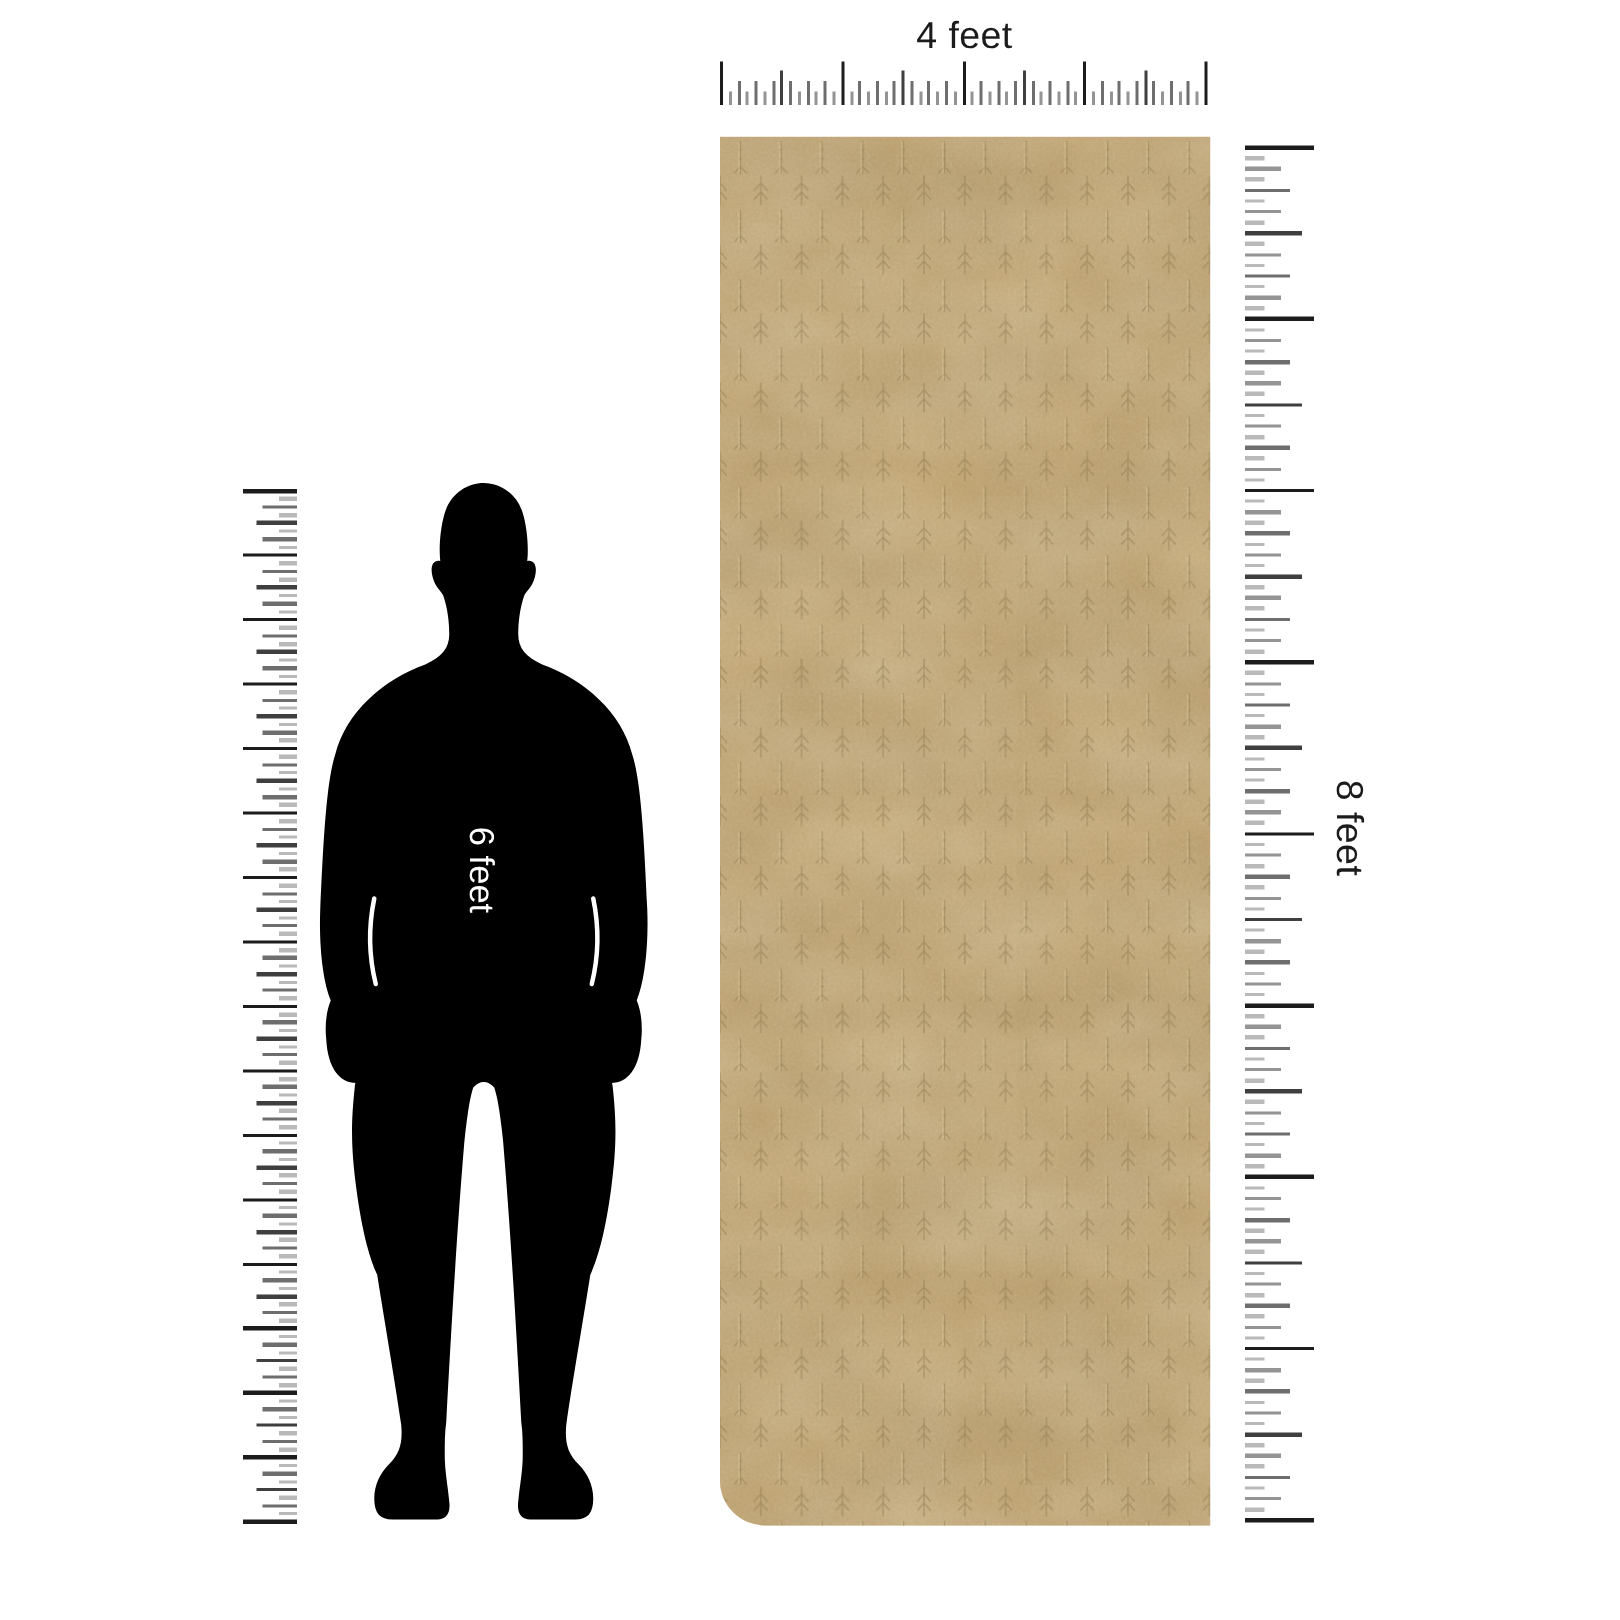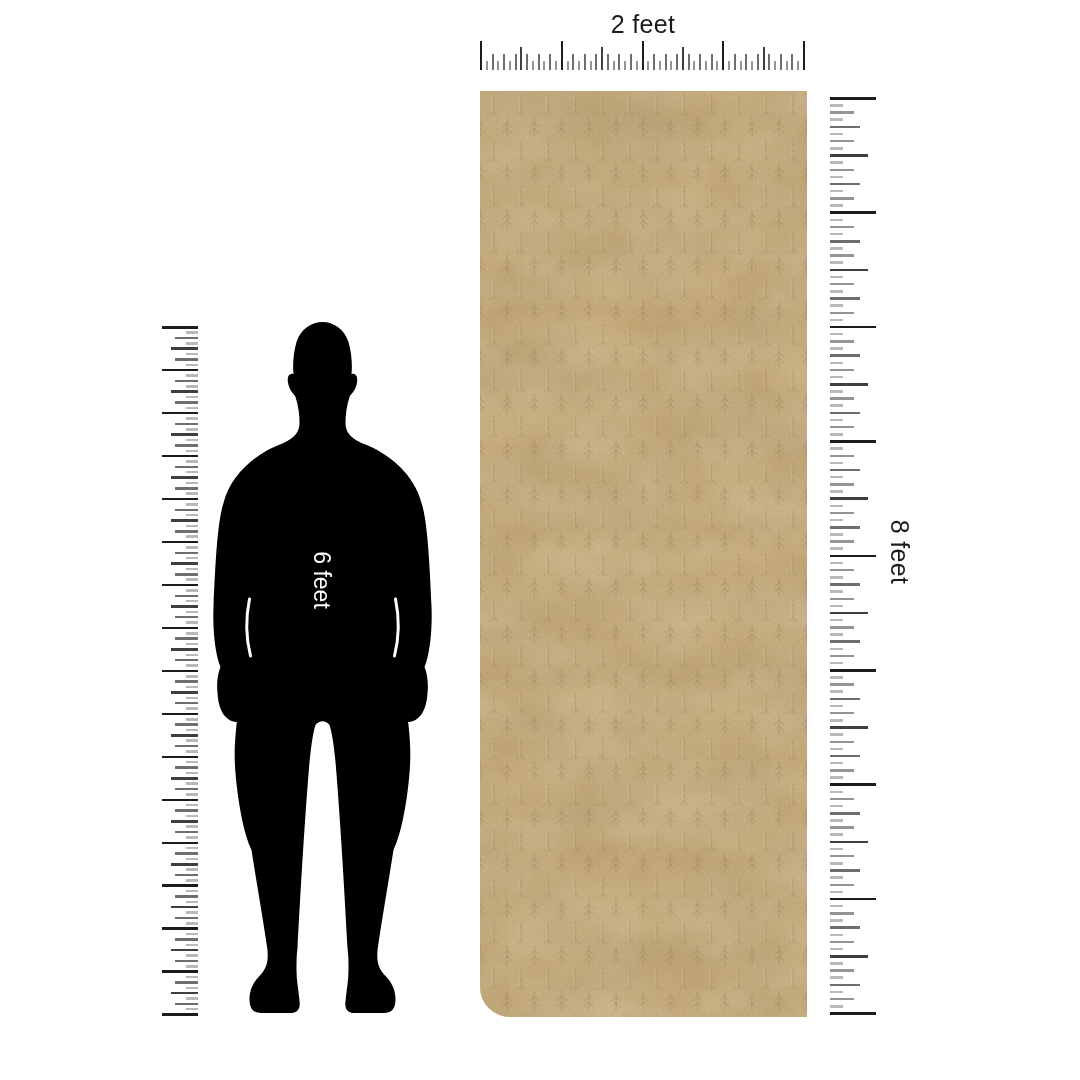--- a/index.html
+++ b/index.html
@@ -35,21 +35,21 @@
   .leaf-light{stroke:var(--rug-light,#e3cfa0);}
   .person-svg{position:absolute;left:212px;top:322px;width:221px;height:693px;}
   .person-fill{fill:var(--person,#000);}
   .person-gap{stroke:var(--background,#fff);}
 </style>
 </head>
 <body>
 
 <div class="stage">
 
-  <div id="label-width" class="measure-label">2 feet</div>
+  <div id="label-width" class="measure-label">4 feet</div>
 
   <div id="ruler-top" class="ruler">
       <span class="tick-h" style="left: 0px; height: 29px; background: rgb(28, 28, 28);"></span>
       <span class="tick-h" style="left: 5.768px; height: 9px; background: rgb(148, 148, 148);"></span>
       <span class="tick-h" style="left: 11.536px; height: 16px; background: rgb(110, 110, 110);"></span>
       <span class="tick-h" style="left: 17.304px; height: 9px; background: rgb(148, 148, 148);"></span>
       <span class="tick-h" style="left: 23.072px; height: 16px; background: rgb(110, 110, 110);"></span>
       <span class="tick-h" style="left: 28.84px; height: 9px; background: rgb(148, 148, 148);"></span>
       <span class="tick-h" style="left: 34.608px; height: 16px; background: rgb(110, 110, 110);"></span>
       <span class="tick-h" style="left: 40.376px; height: 23px; background: rgb(63, 63, 63);"></span>

